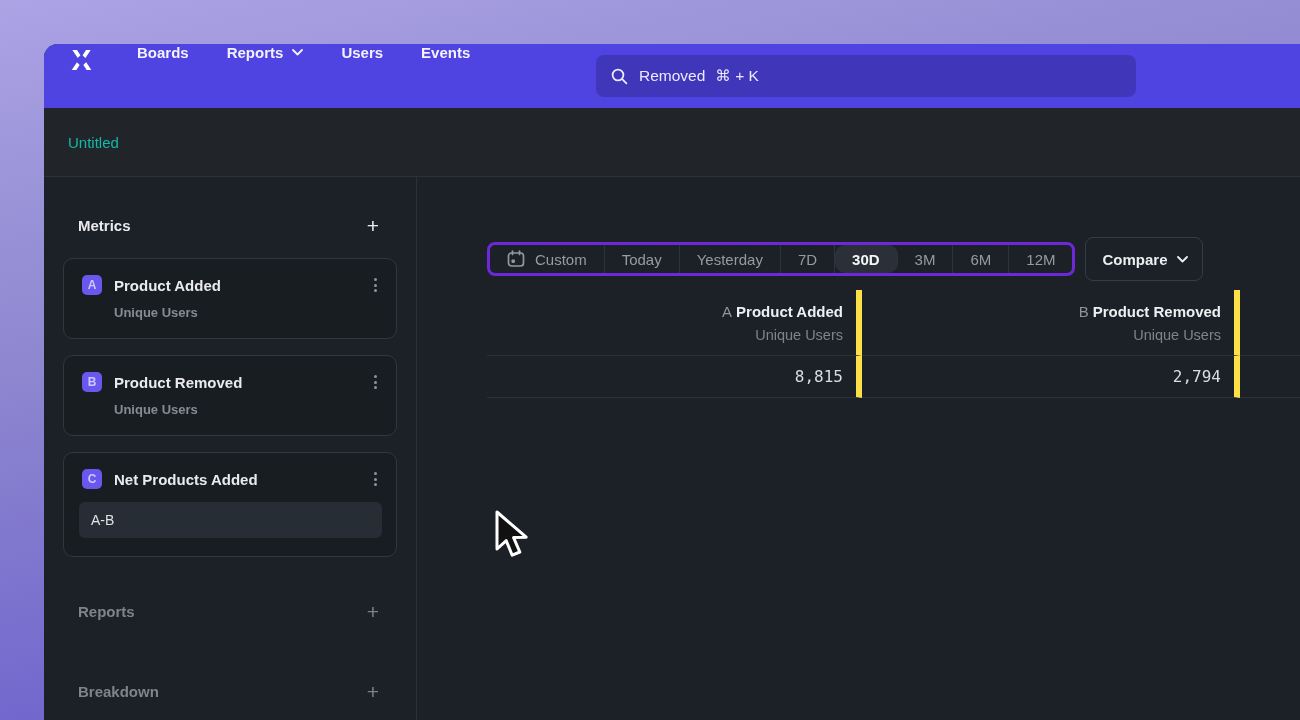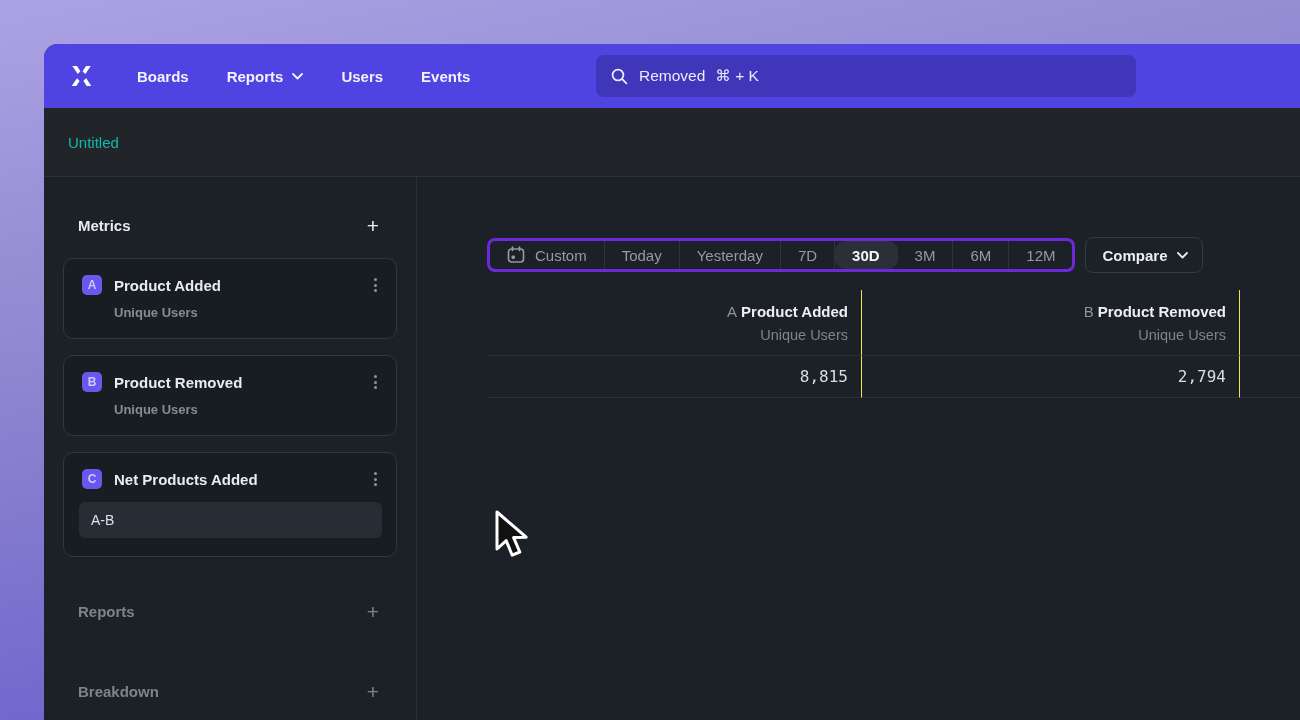--- a/index.html
+++ b/index.html
@@ -9,21 +9,21 @@
     background:linear-gradient(168deg,#aba3e4 0%, #8e86cf 38%, #5b50cd 100%);
     position:relative;
   }
   .app {
     position:absolute; left:44px; top:44px; right:0; bottom:0;
     background:#1c2127; border-top-left-radius:14px; overflow:hidden;
     display:flex; flex-direction:column;
   }
   
   .nav {
-    height:64px; background:#4f43e2; display:flex; align-items:center;
+    height:64px; background:#4f43e2; display:flex; align-items:flex-start;
     padding-left:22px; flex-shrink:0; position:relative;
   }
   .logo { position:relative; width:30px; height:32px; display:flex; align-items:center; justify-content:center; }
   .logo-x { color:#ffffff; font-weight:700; font-size:30px; line-height:1; letter-spacing:-1px; }
   .logo-notch {
     position:absolute; width:9px; height:9px; background:#4f43e2;
     transform:rotate(45deg); top:12px; left:11px;
   }
   .nav-menu { display:flex; align-items:center; margin-left:41px; }
   .nav-item {
@@ -95,34 +95,34 @@
   }
   .tab {
     display:flex; align-items:center; justify-content:center;
     color:#949ba2; font-size:15px; font-weight:500; padding:0 17px;
     border-right:1px solid #2e343b; cursor:pointer; white-space:nowrap;
   }
   .tab:last-child { border-right:none; }
   .tab.active { background:#2b3038; color:#f4f6f8; font-weight:700;border-radius:10px; }
   .tab .cal { margin-right:10px; display:flex; }
   .compare-btn {
-    margin-left:10px; height:36px; border:1px solid #363c43; border-radius:8px;
+    margin-left:10px; height:44px; border:1px solid #363c43; border-radius:8px;
     display:flex; align-items:center; padding:0 14px 0 16px; cursor:pointer;
   }
   .compare-label { color:#eceef0; font-size:15px; font-weight:600; margin-right:9px; }
   
   .table {
     position:absolute; left:70px; right:0; top:113px;
     display:grid; grid-template-columns:375px 378px 1fr;
   }
   .th {
     height:66px; padding:13px 13px 0 0; text-align:right;
     border-bottom:1px solid #2b3137;
   }
-  .th.divider, .td.divider { border-right:1px solid #fde047; }
+  .th.divider, .td.divider { border-right:6px solid #fde047; }
   .th-title { font-size:15px; }
   .th-prefix { color:#8d949b; font-weight:400; margin-right:4px; }
   .th-name { color:#edeff1; font-weight:700; }
   .th-sub { color:#7d848c; font-size:14.5px; margin-top:7px; }
   .td {
     height:42px; display:flex; align-items:center; justify-content:flex-end;
     padding-right:13px; border-bottom:1px solid #2b3137;
     color:#d9dde0; font-size:16px; font-family:"DejaVu Sans Mono", monospace;
   }
   

